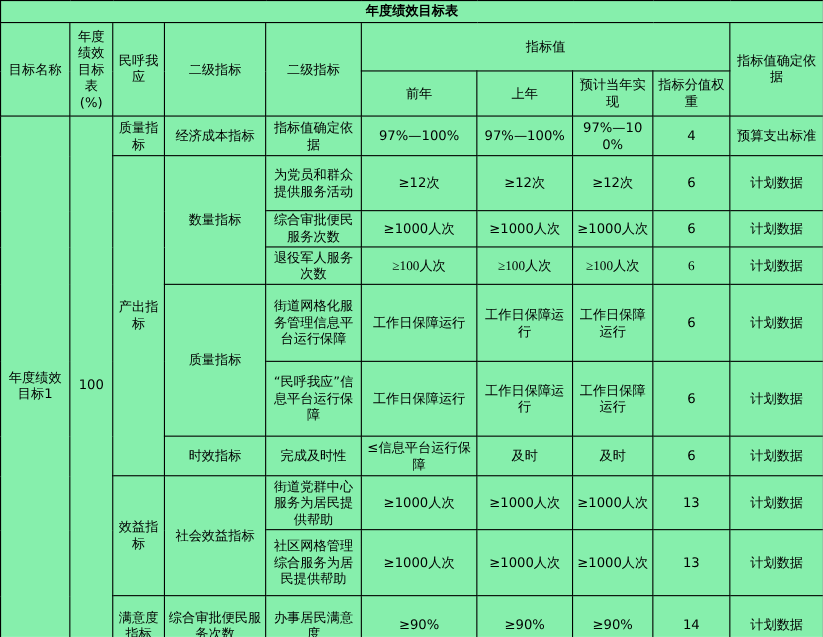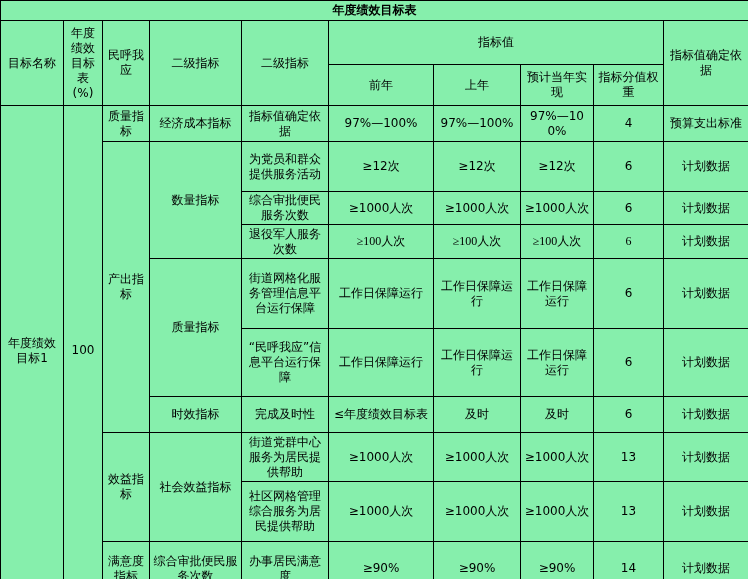--- a/index.html
+++ b/index.html
@@ -148,21 +148,21 @@
       <td>工作日保障运行</td>
       <td>工作日保障运行</td>
       <td>工作日保障运行</td>
       <td>6</td>
       <td class="al">计划数据</td>
     </tr>
 
     <tr class="r6">
       <td>时效指标</td>
       <td class="al">完成及时性</td>
-      <td>≤年度绩效目标表</td>
+      <td>≤信息平台运行保障</td>
       <td>及时</td>
       <td>及时</td>
       <td>6</td>
       <td class="al">计划数据</td>
     </tr>
 
     <tr class="r7">
       <td rowspan="2">效益指标</td>
       <td rowspan="2">社会效益指标</td>
       <td class="al">街道党群中心服务为居民提供帮助</td>

